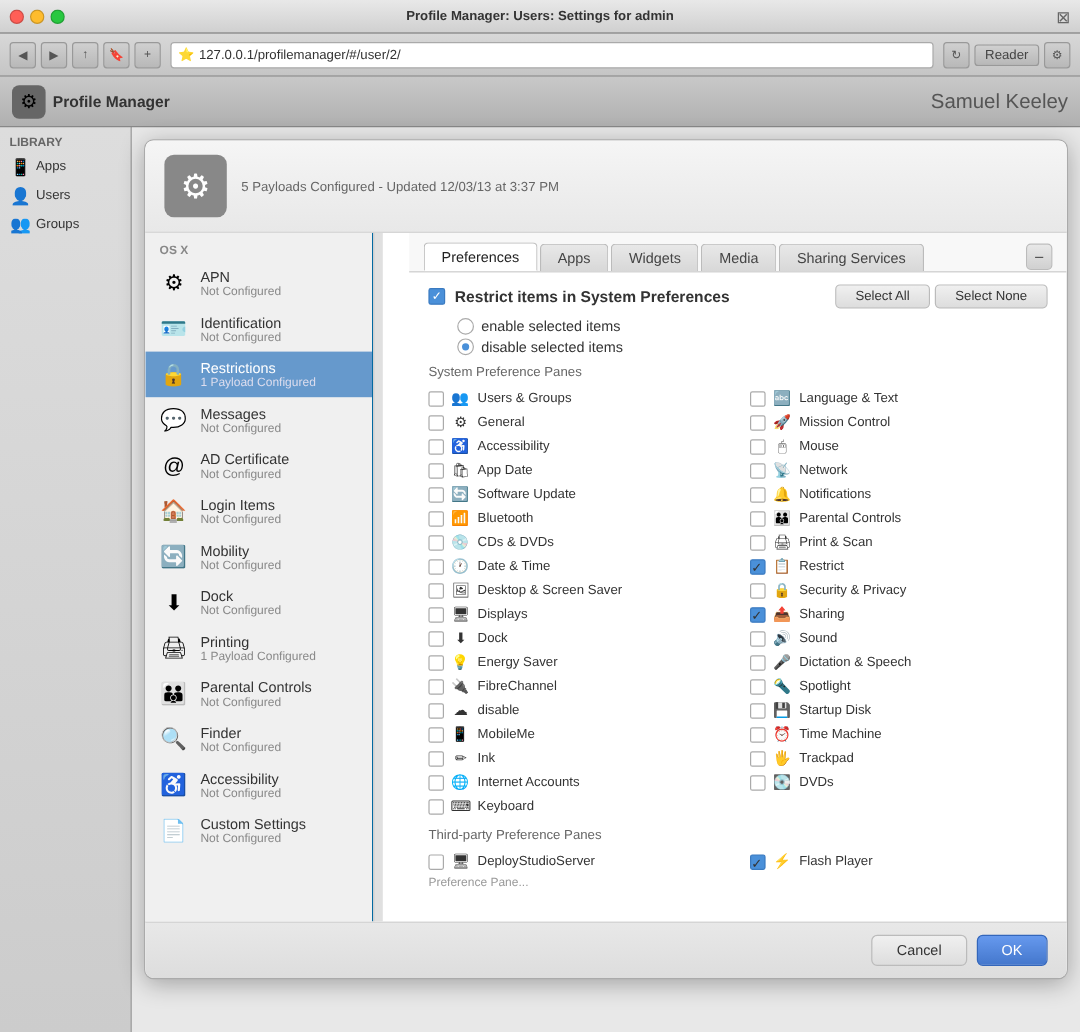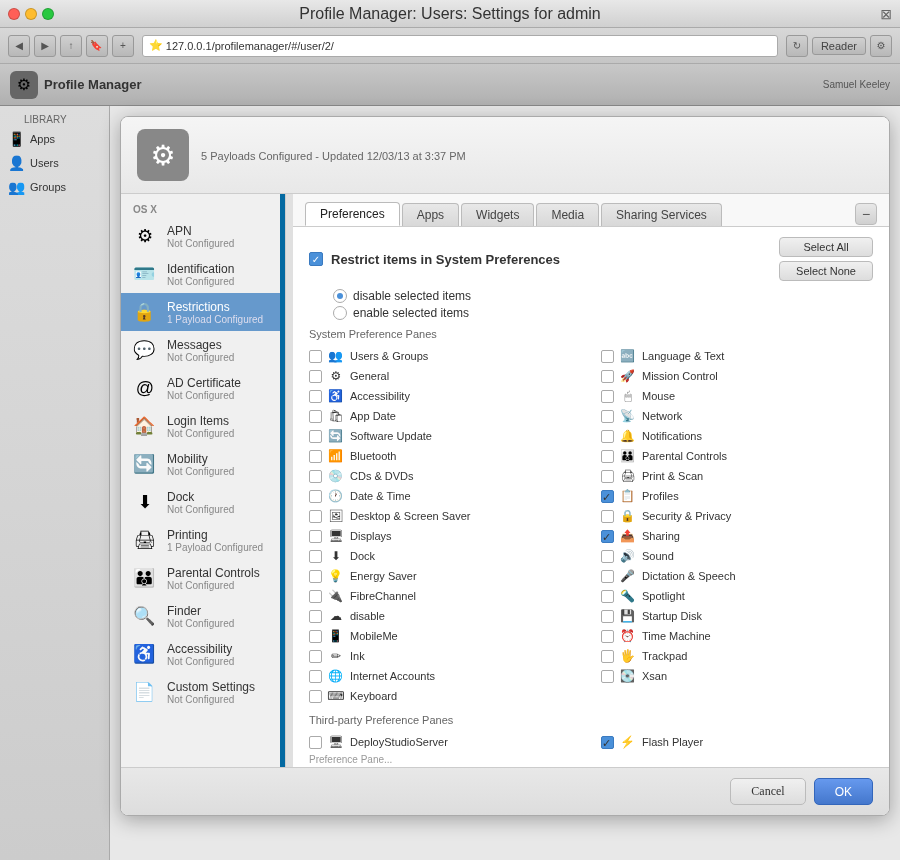--- a/index.html
+++ b/index.html
@@ -32,23 +32,23 @@
       border-radius: 50%;
       border: 1px solid rgba(0,0,0,0.2);
     }
     .tl-close { background: #ff5f57; }
     .tl-min { background: #febc2e; }
     .tl-max { background: #28c840; }
     .title-bar-title {
       position: absolute;
       left: 50%;
       transform: translateX(-50%);
-      font-size: 16px;
+      font-size: 11px;
       color: #333;
-      font-weight: 400;
+      font-weight: 700;
     }
     .title-bar-resize {
       position: absolute;
       right: 8px;
       font-size: 14px;
       color: #666;
     }
 
     
     .browser-bar {
@@ -115,41 +115,41 @@
       font-size: 16px;
       margin-right: 6px;
     }
     .app-name {
       font-size: 13px;
       font-weight: bold;
       color: #333;
     }
     .user-name-top {
       margin-left: auto;
-      font-size: 10px;
+      font-size: 17px;
       color: #555;
     }
 
     
     .main-container {
       display: flex;
       height: calc(860px - 28px - 36px - 42px);
     }
 
     
     .sidebar {
       width: 115px;
       background: linear-gradient(to bottom, #ddd, #ccc);
       border-right: 1px solid #aaa;
       padding-top: 4px;
     }
     .sidebar-section {
-      padding: 4px 24px 2px;
+      padding: 4px 8px 2px;
       font-size: 10px;
-      font-weight: normal;
+      font-weight: bold;
       color: #666;
       text-transform: uppercase;
     }
     .sidebar-item {
       display: flex;
       align-items: center;
       padding: 3px 8px;
       cursor: pointer;
       font-size: 11px;
       color: #333;
@@ -219,23 +219,23 @@
 
     
     .settings-body {
       display: flex;
       flex: 1;
       overflow: hidden;
     }
 
     
     .left-nav {
-      width: 164px;
+      width: 190px;
       background: #f0f0f0;
-      border-right: 5px solid #0369a1;
+      border-right: 1px solid #0369a1;
       overflow-y: auto;
       padding: 4px 0;
     }
     .nav-section-header {
       padding: 6px 12px 2px;
       font-size: 10px;
       font-weight: bold;
       color: #888;
       text-transform: uppercase;
     }
@@ -270,20 +270,21 @@
       background: #e0e0e0;
       border-left: 1px solid #ccc;
     }
 
     
     .right-panel {
       flex: 1;
       display: flex;
       flex-direction: column;
       overflow: hidden;
+      padding-left: 22px;
     }
 
     
     .tabs-bar {
       display: flex;
       align-items: center;
       padding: 8px 12px 0;
       background: #f8f8f8;
       border-bottom: 1px solid #ccc;
       gap: 2px;
@@ -376,21 +377,21 @@
     .radio-dot.selected::after {
       content: '';
       width: 6px;
       height: 6px;
       border-radius: 50%;
       background: #4a90d9;
     }
 
     .btn-group {
       display: flex;
-      flex-direction: column;
+      flex-direction: row;
       gap: 4px;
       margin-left: auto;
     }
     .select-btn {
       padding: 3px 16px;
       background: linear-gradient(to bottom, #f0f0f0, #ddd);
       border: 1px solid #bbb;
       border-radius: 4px;
       font-size: 11px;
       color: #333;
@@ -451,21 +452,20 @@
     .footer-btn {
       padding: 5px 20px;
       border-radius: 5px;
       font-size: 12px;
       cursor: pointer;
     }
     .cancel-btn {
       background: linear-gradient(to bottom, #f0f0f0, #ddd);
       border: 1px solid #bbb;
       color: #333;
-      font-family: Liberation Serif, serif;
     }
     .ok-btn {
       background: linear-gradient(to bottom, #6699ee, #4477cc);
       border: 1px solid #3366bb;
       color: white;
       font-weight: 500;
     }
   </style>
 </head>
 <body>
@@ -659,27 +659,27 @@
               <div class="checkbox-blue">✓</div>
               <span class="restrict-label">Restrict items in System Preferences</span>
               <div class="btn-group">
                 <button class="select-btn">Select All</button>
                 <button class="select-btn">Select None</button>
               </div>
             </div>
 
             <div class="radio-group">
               <div class="radio-item">
+                <div class="radio-dot"></div>
+                <span>enable selected items</span>
+              </div>
+              <div class="radio-item">
                 <div class="radio-dot selected"></div>
                 <span>disable selected items</span>
               </div>
-              <div class="radio-item">
-                <div class="radio-dot"></div>
-                <span>enable selected items</span>
-              </div>
             </div>
 
             <div class="section-title">System Preference Panes</div>
 
             <div class="pref-grid">
 
               <div>
                 <div class="pref-item">
                   <div class="pref-checkbox"></div>
                   <div class="pref-icon">👥</div>
@@ -804,21 +804,21 @@
                   <span>Parental Controls</span>
                 </div>
                 <div class="pref-item">
                   <div class="pref-checkbox"></div>
                   <div class="pref-icon">🖨</div>
                   <span>Print &amp; Scan</span>
                 </div>
                 <div class="pref-item">
                   <div class="pref-checkbox checked">✓</div>
                   <div class="pref-icon">📋</div>
-                  <span>Profiles</span>
+                  <span>Restrict</span>
                 </div>
                 <div class="pref-item">
                   <div class="pref-checkbox"></div>
                   <div class="pref-icon">🔒</div>
                   <span>Security &amp; Privacy</span>
                 </div>
                 <div class="pref-item">
                   <div class="pref-checkbox checked">✓</div>
                   <div class="pref-icon">📤</div>
                   <span>Sharing</span>
@@ -849,21 +849,21 @@
                   <span>Time Machine</span>
                 </div>
                 <div class="pref-item">
                   <div class="pref-checkbox"></div>
                   <div class="pref-icon">🖐</div>
                   <span>Trackpad</span>
                 </div>
                 <div class="pref-item">
                   <div class="pref-checkbox"></div>
                   <div class="pref-icon">💽</div>
-                  <span>Xsan</span>
+                  <span>DVDs</span>
                 </div>
               </div>
 
             </div>
 
             <div class="section-title">Third-party Preference Panes</div>
             <div class="pref-grid">
               <div>
                 <div class="pref-item">
                   <div class="pref-checkbox"></div>

